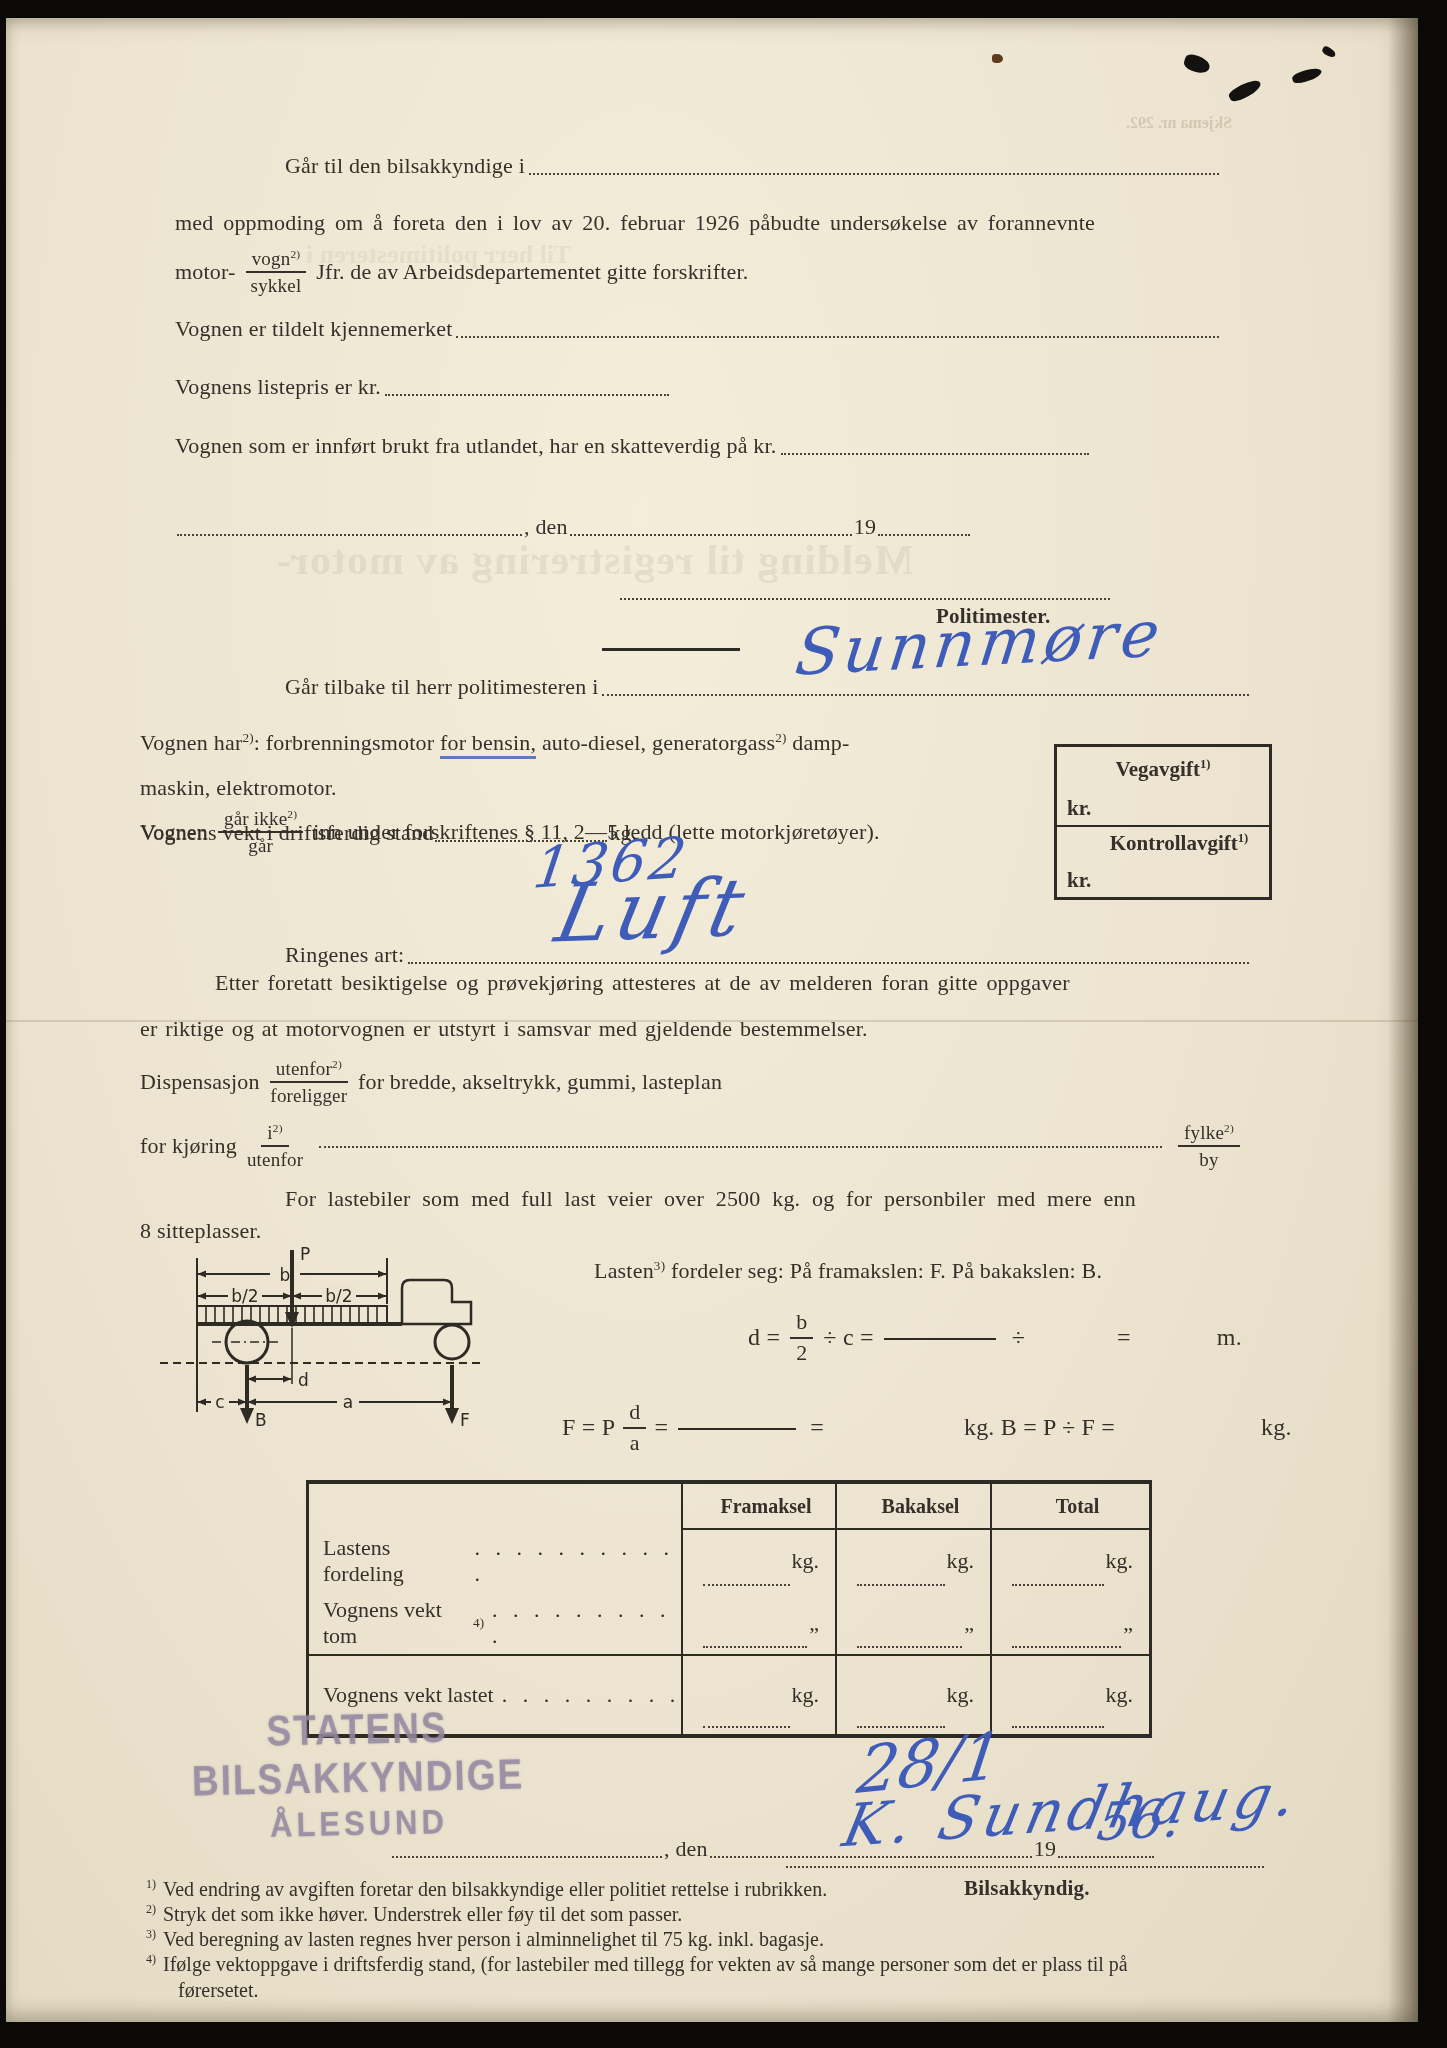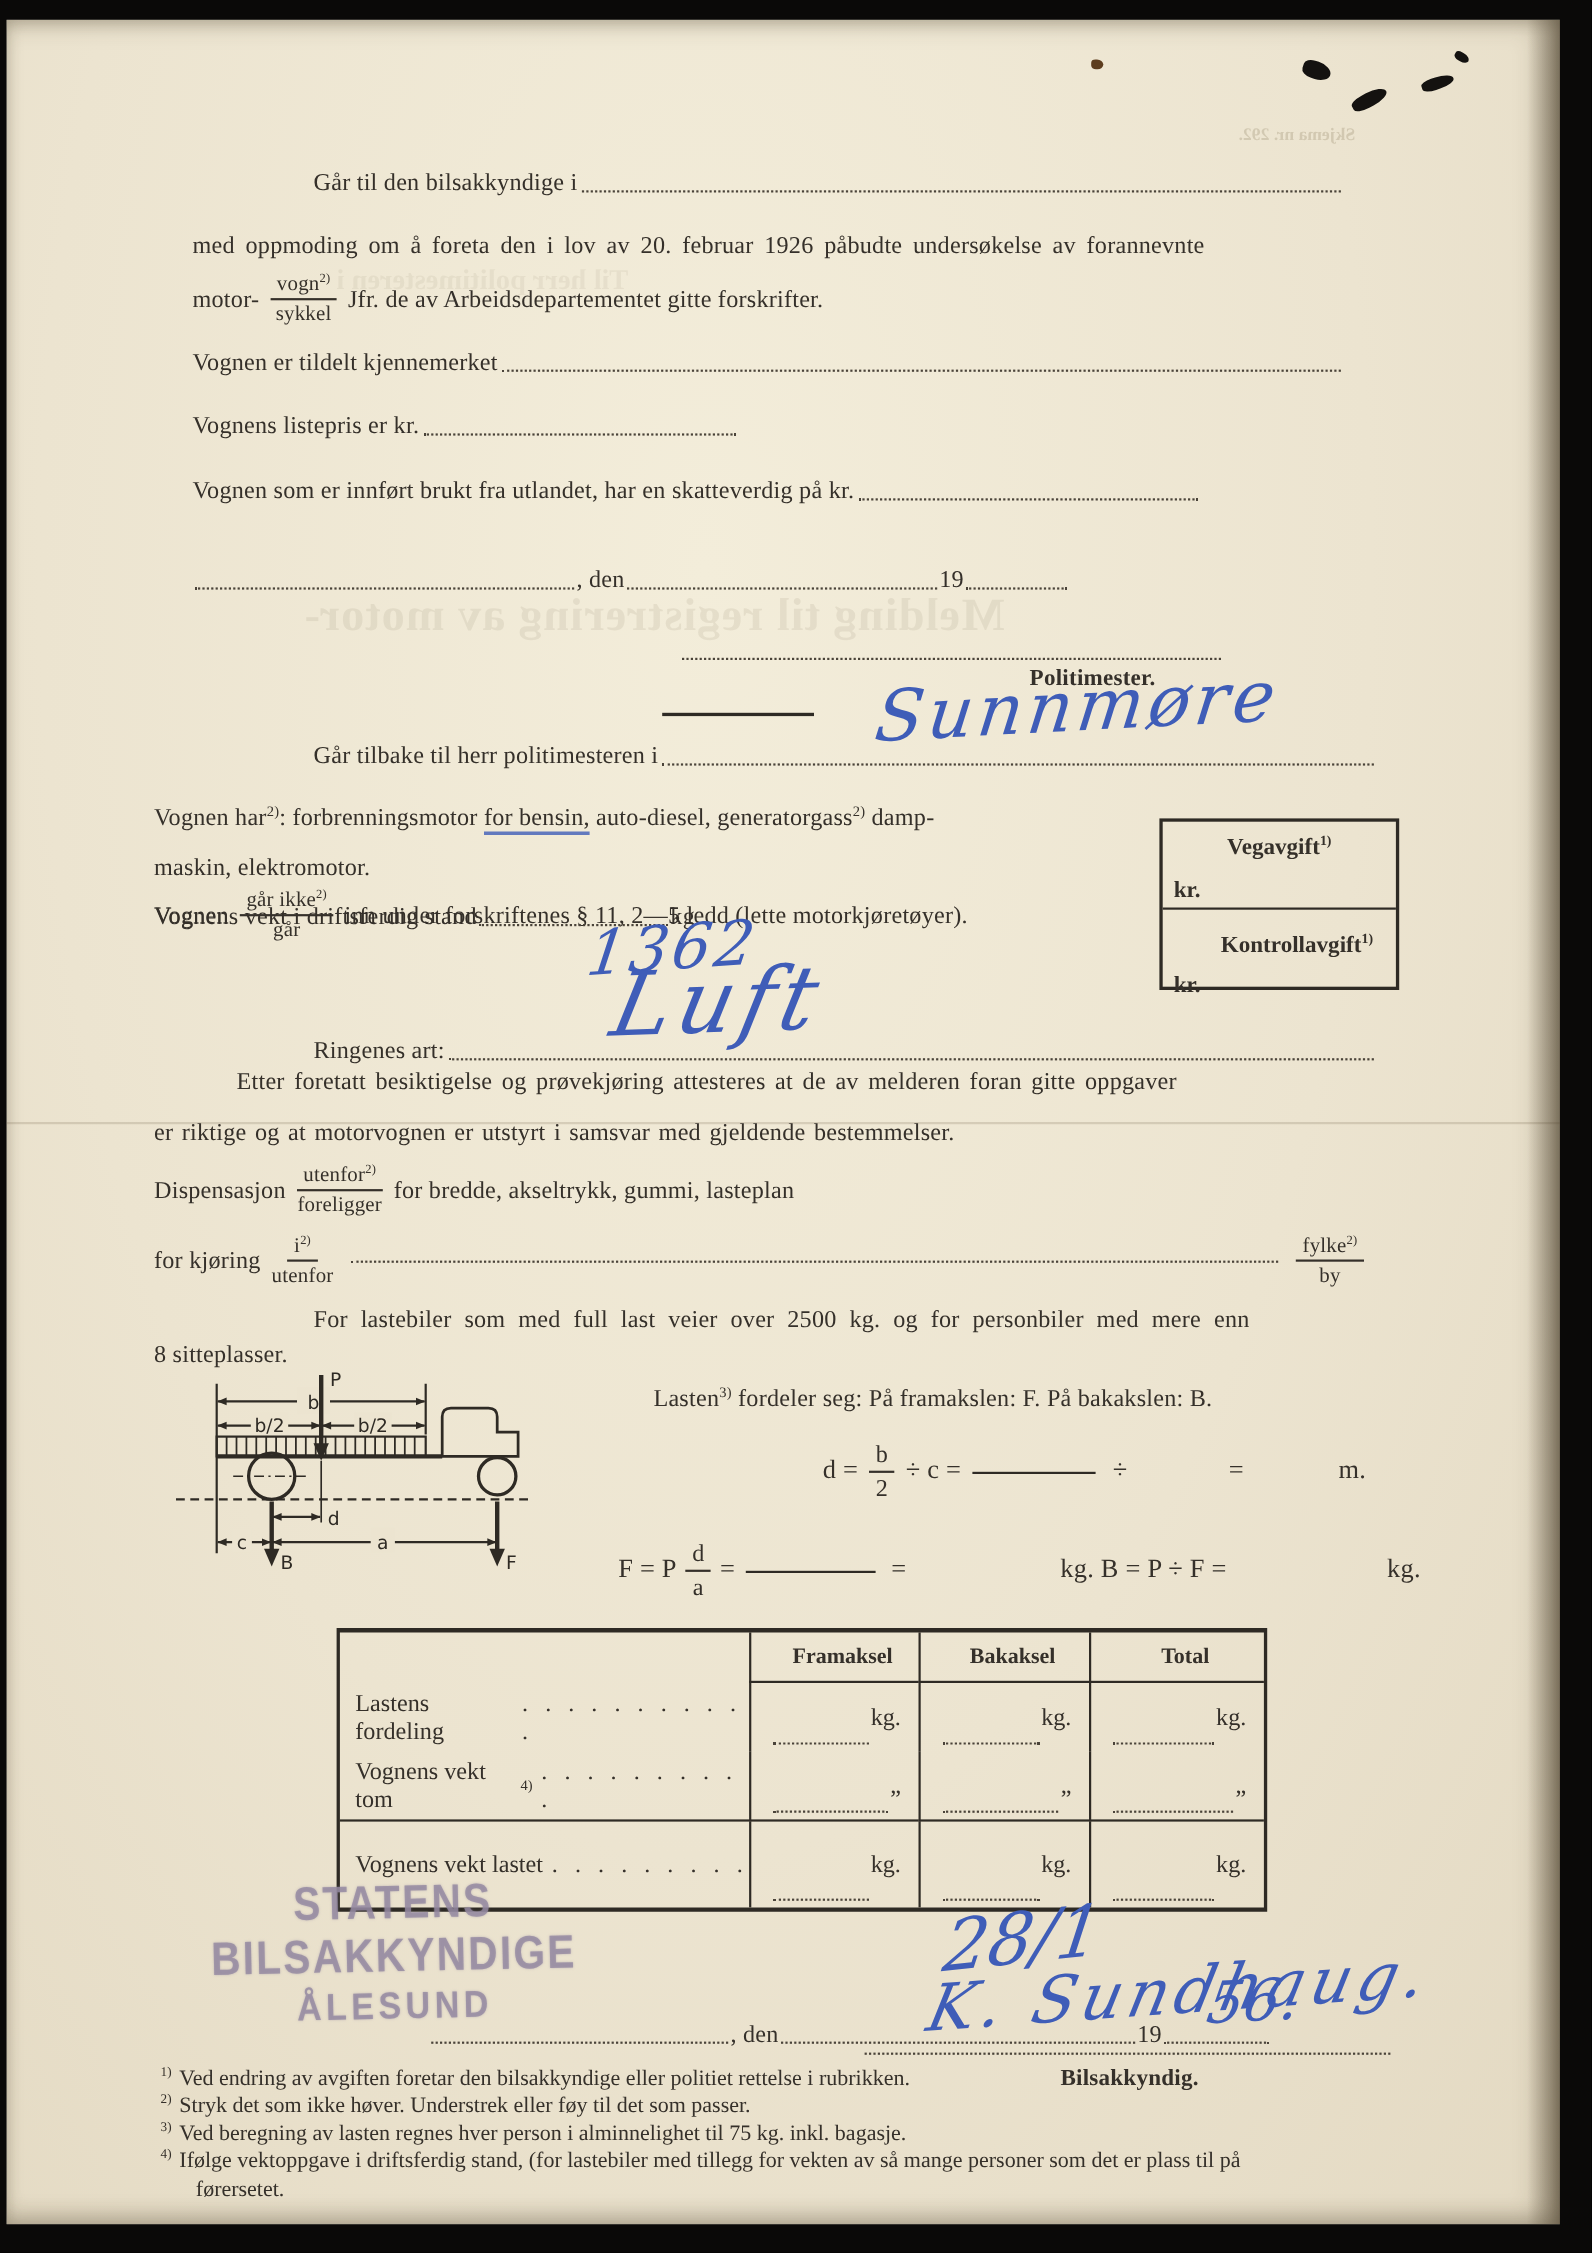--- a/index.html
+++ b/index.html
@@ -121,21 +121,21 @@
 
     <div class="line" style="left:134px;top:712px;">
       <span>Vognen har</span><sup>2)</sup><span>: forbrenningsmotor </span><span class="ublue">for bensin,</span><span> auto-diesel, generatorgass</span><sup>2)</sup><span> damp-</span>
     </div>
     <div class="line" style="left:134px;top:757px;">maskin, elektromotor.</div>
 
     <div class="box">
       <div class="ctr" style="margin-top:10px;"><span>Vegavgift</span><sup>1)</sup></div>
       <div class="kr" style="margin-top:14px;">kr.</div>
       <div style="border-top:2px solid #2e2a24;margin-top:4px;"></div>
-      <div class="ctr" style="margin-top:19px;padding-left:32px;"><span>Kontrollavgift</span><sup>1)</sup></div>
+      <div class="ctr" style="margin-top:4px;padding-left:32px;"><span>Kontrollavgift</span><sup>1)</sup></div>
       <div class="kr" style="margin-top:12px;">kr.</div>
     </div>
 
     <div class="line flexc" style="left:134px;top:790px;">
       <span>Vognen</span>
       <span class="frac">
         <span class="num"><span>går ikke</span><sup>2)</sup></span>
         <span class="den">går</span>
       </span>
       <span>inn under forskriftenes § 11, 2—5 ledd (lette motorkjøretøyer).</span>

